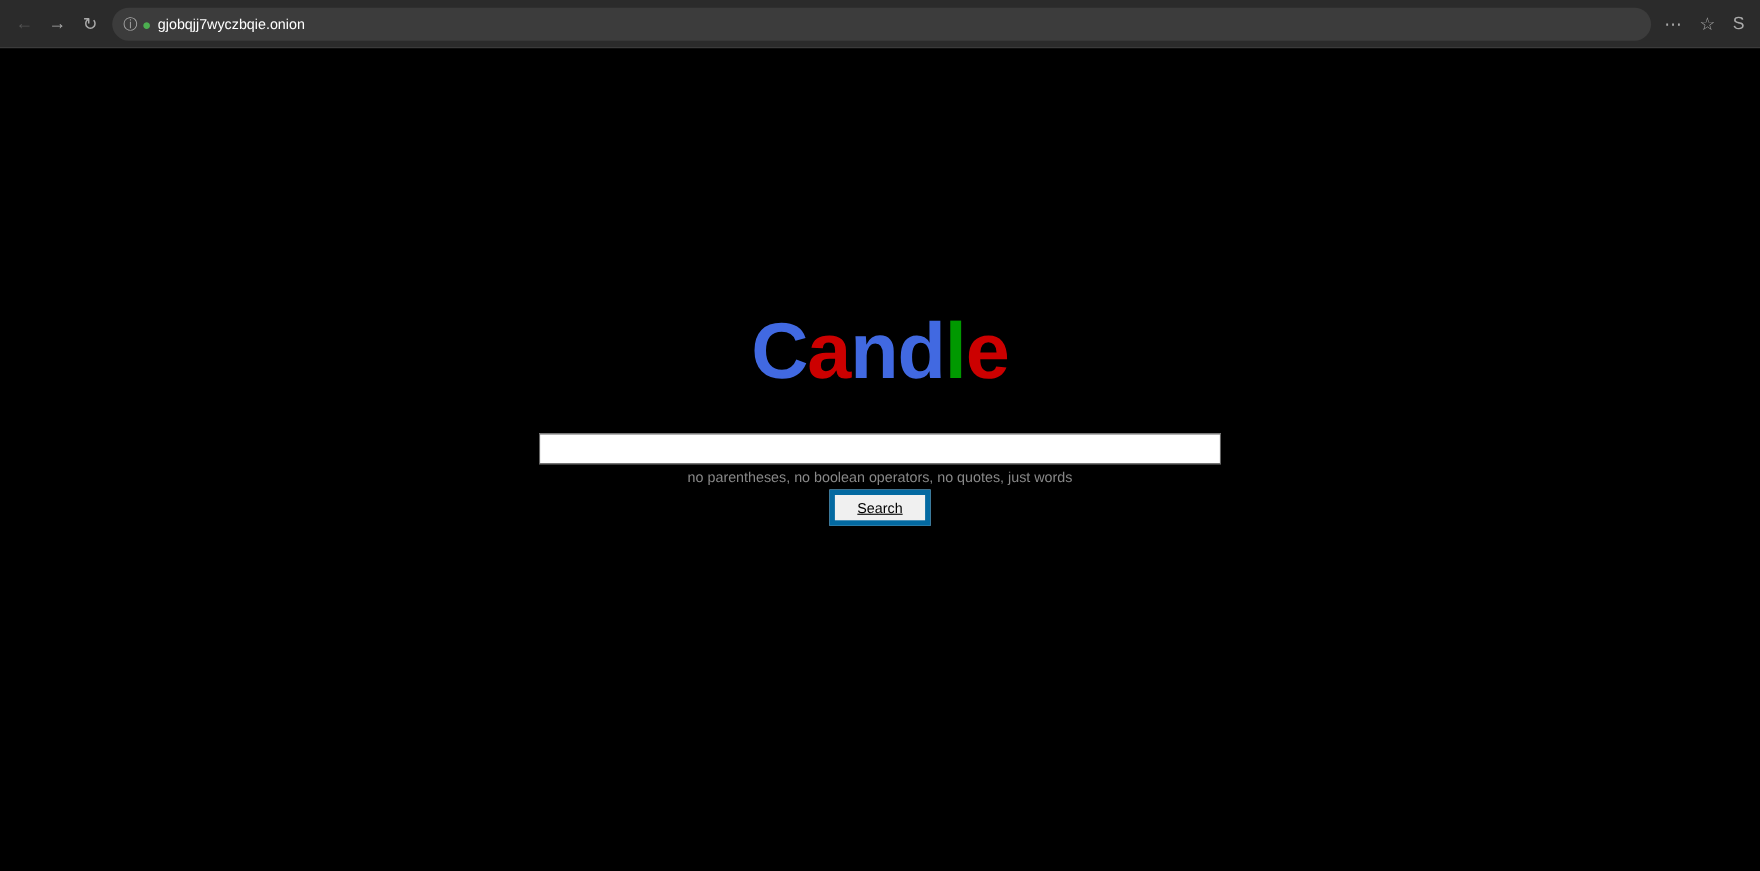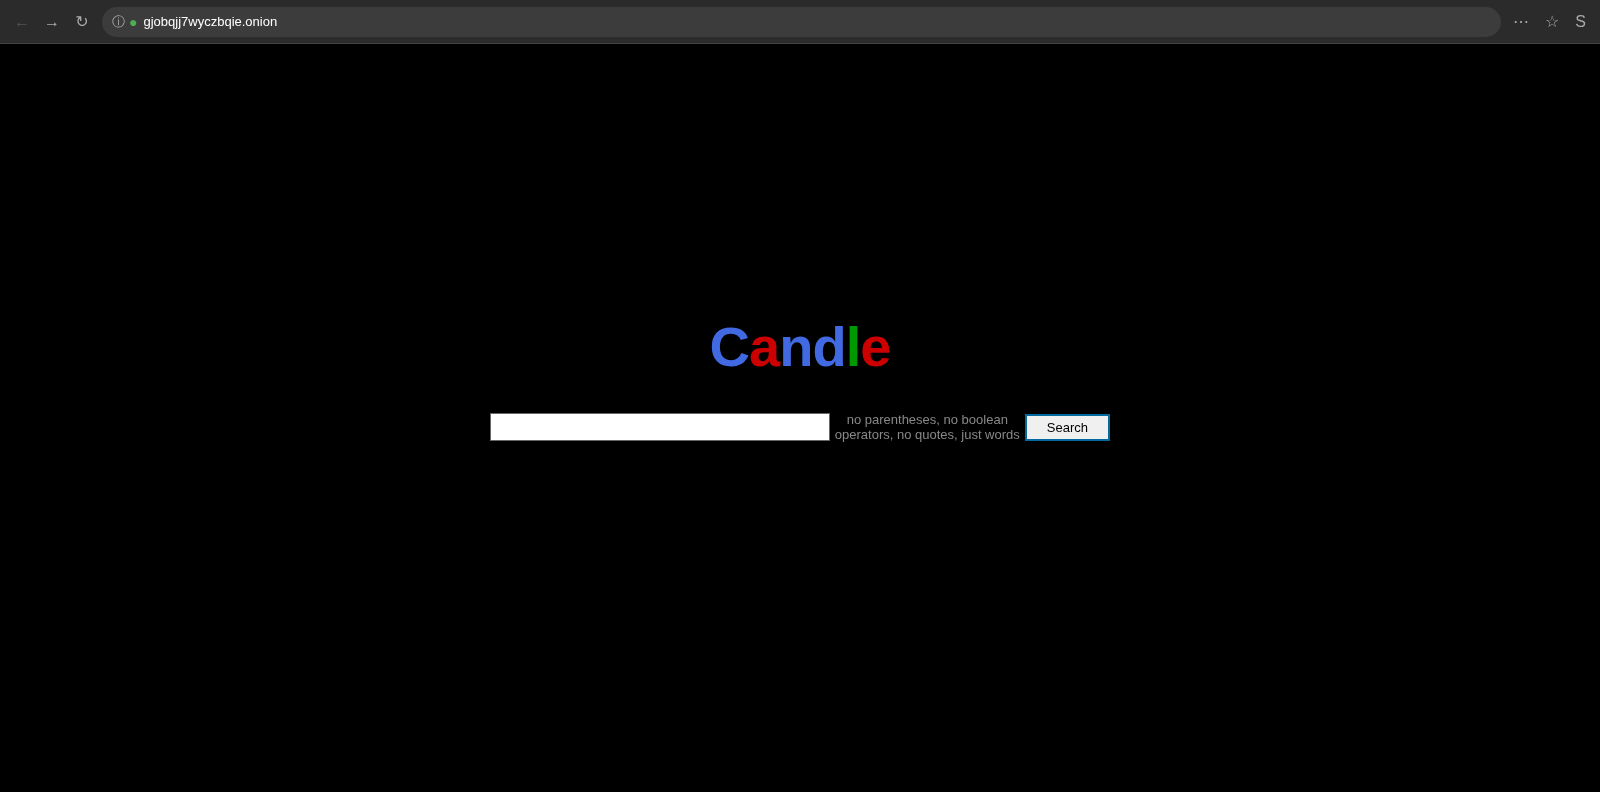--- a/index.html
+++ b/index.html
@@ -108,39 +108,40 @@
       height: calc(792px - 44px);
       background: #000;
       display: flex;
       flex-direction: column;
       align-items: center;
       justify-content: center;
       padding-bottom: 80px;
     }
 
     .logo {
-      font-size: 56px;
+      font-size: 72px;
       font-weight: bold;
       margin-bottom: 33px;
       letter-spacing: -1px;
     }
 
     .logo-C { color: #4169e1; }
     .logo-a { color: #cc0000; }
     .logo-n { color: #4169e1; }
     .logo-d { color: #4169e1; }
     .logo-l { color: #009900; }
     .logo-e { color: #cc0000; }
 
     .search-form {
       display: flex;
-      flex-direction: row;
+      flex-direction: column;
       align-items: center;
       gap: 4px;
       width: 620px;
+      text-decoration: underline;
     }
 
     .search-input {
       width: 100%;
       height: 28px;
       background: #fff;
       border: 1px solid #666;
       outline: none;
       padding: 0 8px;
       font-size: 14px;
@@ -148,21 +149,21 @@
     }
 
     .search-hint {
       color: #888;
       font-size: 13px;
       text-align: center;
     }
 
     .search-button {
       background: #f0f0f0;
-      border: 2px solid #0369a1;
+      border: 5px solid #0369a1;
       padding: 4px 20px;
       font-size: 13px;
       color: #000;
       cursor: pointer;
       font-family: Arial, sans-serif;
     }
   </style>
 </head>
 <body>
 

